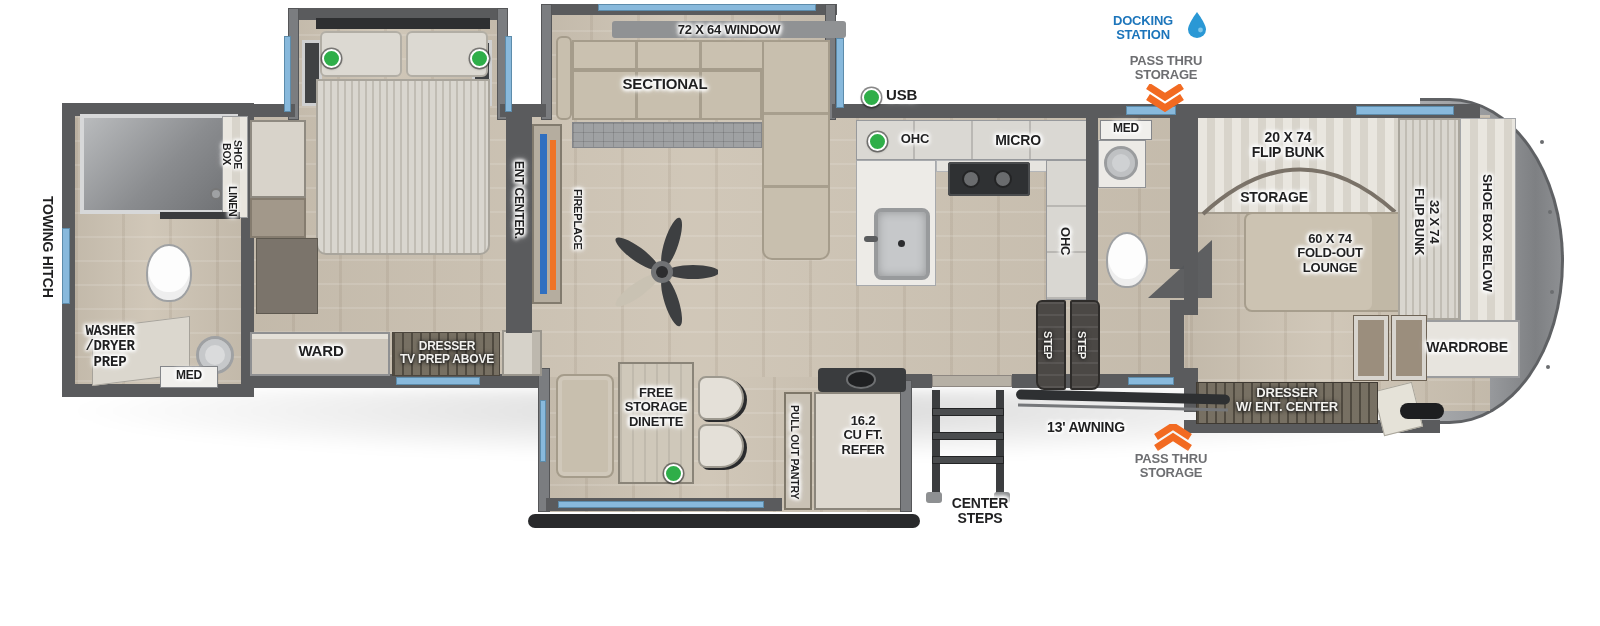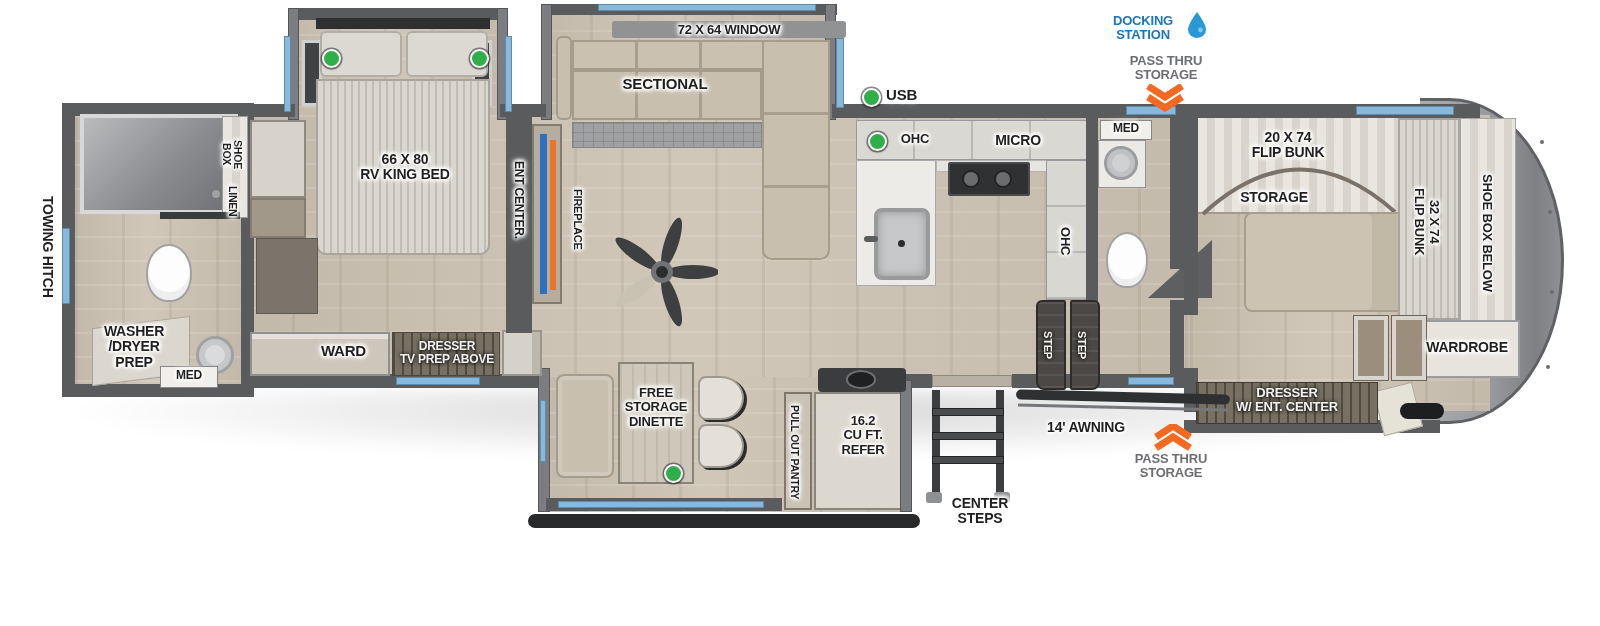--- a/index.html
+++ b/index.html
@@ -227,36 +227,34 @@
 
   <div class="gdot" style="left:862px;top:88px;"></div>
   <div class="lbl f15" style="left:886px;top:87px;width:50px;text-align:left;">USB</div>
 
   <div class="lbl f13 blue" style="left:1100px;top:14px;width:86px;">DOCKING
 STATION</div>
   <div class="lbl f13 gray" style="left:1116px;top:54px;width:100px;">PASS THRU
 STORAGE</div>
   <div class="lbl f13 gray" style="left:1116px;top:452px;width:110px;">PASS THRU
 STORAGE</div>
-  <div class="lbl f14" style="left:1026px;top:420px;width:120px;">14' AWNING</div>
+  <div class="lbl f14" style="left:1026px;top:420px;width:120px;">13' AWNING</div>
   <div class="lbl f14" style="left:918px;top:496px;width:124px;">CENTER
 STEPS</div>
   <div class="lbl f14 vlbl" style="left:40px;top:152px;height:190px;">TOWING HITCH</div>
 
   <div class="lbl f10 vlbl" style="left:220px;top:122px;height:64px;">SHOE
 BOX</div>
   <div class="lbl f10 vlbl" style="left:226px;top:178px;height:46px;">LINEN</div>
-  <div class="lbl f14" style="left:88px;top:324px;width:92px;">WASHER
+  <div class="lbl f14" style="left:64px;top:324px;width:92px;font-family:Liberation Mono, monospace;">WASHER
 /DRYER
 PREP</div>
   <div class="lbl f12" style="left:162px;top:369px;width:54px;">MED</div>
 
-  <div class="lbl f14" style="left:330px;top:152px;width:150px;">66 X 80
-RV KING BED</div>
-  <div class="lbl f15" style="left:276px;top:343px;width:90px;text-align:right;">WARD</div>
+  <div class="lbl f15" style="left:276px;top:343px;width:90px;">WARD</div>
   <div class="lbl f12 light" style="left:392px;top:340px;width:110px;font-size:12px;">DRESSER
 TV PREP ABOVE</div>
   <div class="lbl f12 vlbl" style="left:512px;top:140px;height:120px;">ENT CENTER.</div>
 
   <div class="lbl f13" style="left:616px;top:23px;width:226px;">72 X 64 WINDOW</div>
   <div class="lbl f15" style="left:590px;top:76px;width:150px;">SECTIONAL</div>
   <div class="lbl f11 vlbl" style="left:572px;top:164px;height:110px;">FIREPLACE</div>
 
   <div class="lbl f13" style="left:890px;top:132px;width:50px;">OHC</div>
   <div class="lbl f14" style="left:979px;top:133px;width:78px;">MICRO</div>
@@ -270,20 +268,23 @@
 STORAGE
 DINETTE</div>
   <div class="lbl f10 vlbl" style="left:788px;top:398px;height:108px;">PULL OUT PANTRY</div>
   <div class="lbl f13" style="left:824px;top:414px;width:78px;">16.2
 CU FT.
 REFER</div>
 
   <div class="lbl f14" style="left:1228px;top:130px;width:120px;">20 X 74
 FLIP BUNK</div>
   <div class="lbl f14" style="left:1222px;top:190px;width:104px;">STORAGE</div>
+  <div class="lbl f13" style="left:1270px;top:232px;width:120px;">60 X 74
+FOLD-OUT
+LOUNGE</div>
   <div class="lbl f13 vlbl" style="left:1412px;top:152px;height:140px;">32 X 74
 FLIP BUNK</div>
   <div class="lbl f13 vlbl" style="left:1480px;top:148px;height:170px;">SHOE BOX BELOW</div>
   <div class="lbl f14" style="left:1418px;top:340px;width:98px;">WARDROBE</div>
   <div class="lbl f13 light" style="left:1202px;top:386px;width:170px;">DRESSER
 W/ ENT. CENTER</div>
 
 </div>
 
 </body></html>

